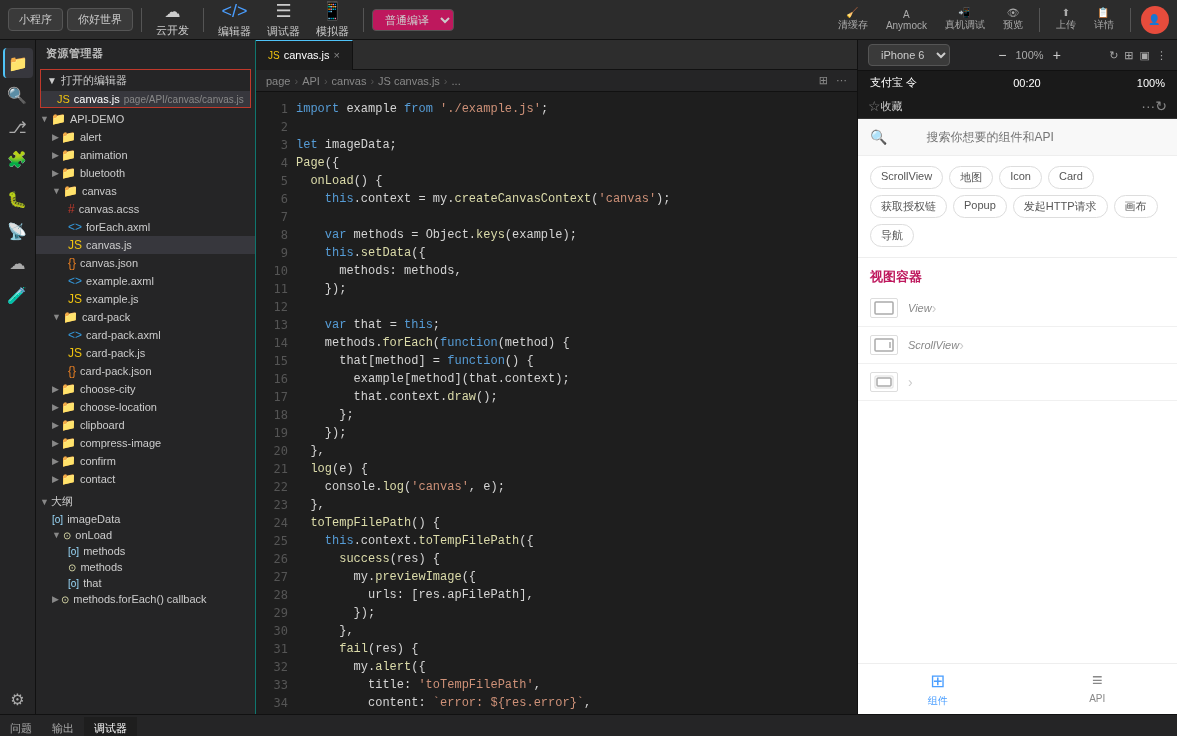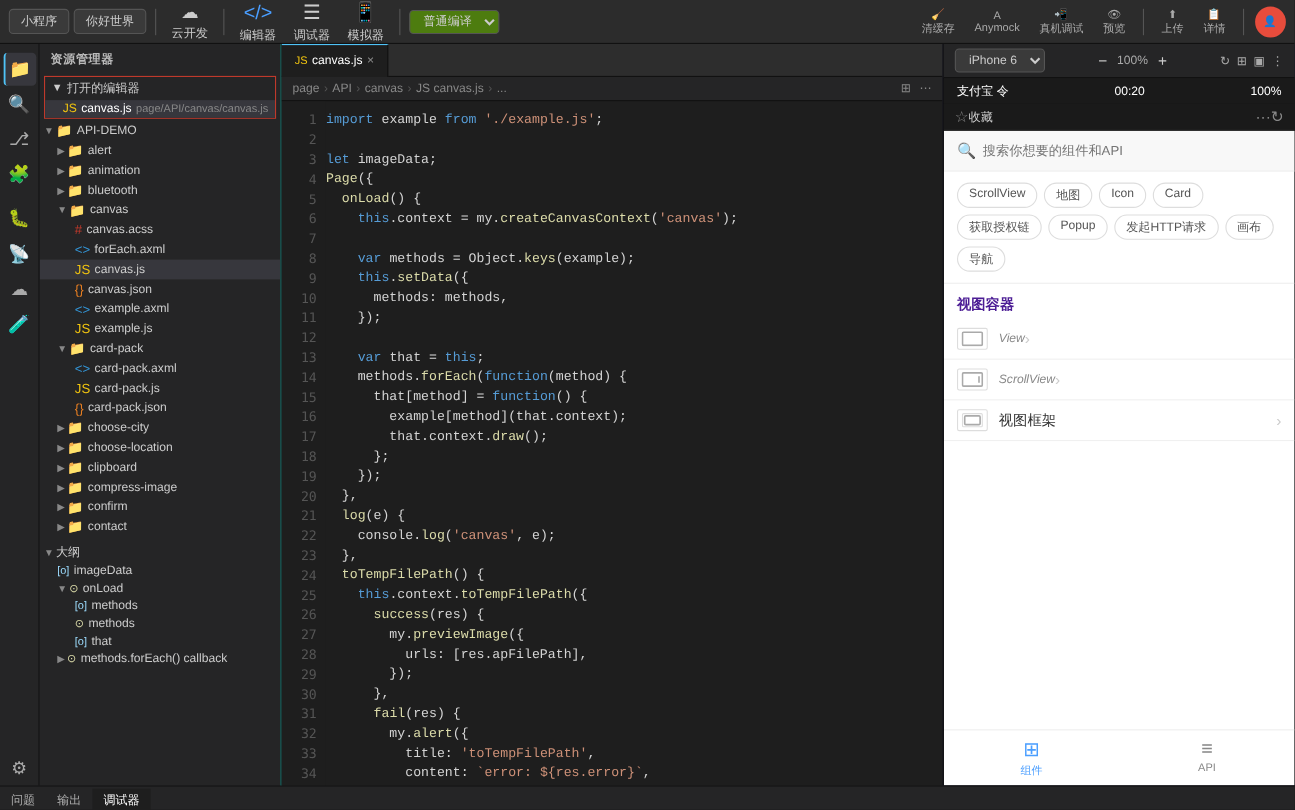--- a/index.html
+++ b/index.html
@@ -11,21 +11,21 @@
     }
     .toolbar-group { display: flex; align-items: center; gap: 4px; }
     .toolbar-btn {
       background: #3a3a3a; border: 1px solid #555; border-radius: 4px; color: #ccc; padding: 3px 10px; font-size: 11px; cursor: pointer; white-space: nowrap;
     }
     .toolbar-separator { width: 1px; background: #555; height: 24px; margin: 0 4px; }
     .toolbar-icon-btn {
       background: none; border: none; color: #ccc; cursor: pointer; padding: 4px 6px; border-radius: 3px; font-size: 11px; display: flex; flex-direction: column; align-items: center; gap: 2px;
     }
     .toolbar-select {
-      background: #4d7c0f; border: 1px solid #555; border-radius: 4px; color: #ccc; padding: 3px 8px; font-size: 11px; cursor: pointer;
+      background: #be185d; border: 1px solid #555; border-radius: 4px; color: #ccc; padding: 3px 8px; font-size: 11px; cursor: pointer;
     }
     .top-toolbar .spacer { flex: 1; }
     .toolbar-right { display: flex; align-items: center; gap: 6px; }
     .device-select {
       background: #3a3a3a; border: 1px solid #555; border-radius: 4px; color: #ccc; padding: 3px 8px; font-size: 11px;
     }
     .zoom-btn { background: none; border: none; color: #ccc; cursor: pointer; font-size: 14px; padding: 0 3px; }
     .toolbar-action { display: flex; flex-direction: column; align-items: center; font-size: 10px; color: #aaa; cursor: pointer; padding: 2px 6px; }
 
     
@@ -91,21 +91,21 @@
       display: flex; flex-direction: column; overflow: hidden;
     }
     .comp-search { padding: 10px 12px; border-bottom: 1px solid #eee; display: flex; align-items: center; gap: 6px; background: #f8f8f8; }
     .comp-search input { flex: 1; border: none; background: none; font-size: 13px; color: #333; outline: none; }
     .comp-search-icon { color: #888; font-size: 14px; }
     .comp-tags { display: flex; flex-wrap: wrap; gap: 6px; padding: 10px 12px; border-bottom: 1px solid #eee; }
     .comp-tag { padding: 3px 10px; border: 1px solid #ddd; border-radius: 12px; font-size: 11px; color: #555; cursor: pointer; background: #fff; }
     .comp-tabs { display: flex; border-bottom: 2px solid #eee; padding: 0 12px; }
     .comp-tab { padding: 8px 16px; font-size: 13px; cursor: pointer; color: #888; border-bottom: 2px solid transparent; margin-bottom: -2px; }
     .comp-tab.active { color: #4a9eff; border-bottom-color: #4a9eff; }
-    .comp-section-title { padding: 10px 12px 4px; font-size: 13px; color: #4c1d95; font-weight: 600; }
+    .comp-section-title { padding: 10px 12px 4px; font-size: 13px; color: #be185d; font-weight: 600; }
     .comp-list { flex: 1; overflow-y: auto; }
     .comp-list-item { display: flex; align-items: center; padding: 8px 12px; border-bottom: 1px solid #f0f0f0; cursor: pointer; }
     .comp-item-icon { width: 28px; height: 20px; border: 1px solid #ddd; border-radius: 2px; margin-right: 10px; display: flex; align-items: center; justify-content: center; background: #fff; }
     .comp-item-name { flex: 1; font-size: 13px; color: #333; }
     .comp-item-sub { font-size: 11px; color: #888; font-style: italic; }
     .comp-item-arrow { color: #ccc; font-size: 14px; }
     .comp-bottom-tabs { display: flex; border-top: 1px solid #eee; }
     .comp-bottom-tab { flex: 1; display: flex; flex-direction: column; align-items: center; padding: 6px; cursor: pointer; font-size: 10px; color: #888; gap: 2px; }
     .comp-bottom-tab.active { color: #4a9eff; }
     .comp-bottom-tab-icon { font-size: 18px; }
@@ -461,21 +461,21 @@
               <rect x="20" y="20" width="14" height="14" rx="2" fill="#4a9eff" opacity="0.8"></rect>
             </svg>
           </div>
           <div class="app-title">小程序官方示例</div>
           <div class="app-subtitle">以下展示小程序官方组件和API</div>
         </div>
 
         <div class="component-overlay">
           <div class="comp-search">
             <span class="comp-search-icon">🔍</span>
-            <input type="text" style="font-size: 12px; border: none; outline: none; background: transparent; color: rgb(51, 51, 51); flex: 1 1 0%;" placeholder="搜索你想要的组件和API">
+            <input type="text" style="font-size: 12px; border: none; outline: none; background: transparent; color: rgb(51, 51, 51); flex: 1 1 0%; margin-left: 33px;" placeholder="搜索你想要的组件和API">
           </div>
           <div class="comp-tags">
             <span class="comp-tag">ScrollView</span>
             <span class="comp-tag">地图</span>
             <span class="comp-tag">Icon</span>
             <span class="comp-tag">Card</span>
             <span class="comp-tag">获取授权链</span>
             <span class="comp-tag">Popup</span>
             <span class="comp-tag">发起HTTP请求</span>
             <span class="comp-tag">画布</span>
@@ -502,21 +502,20 @@
               <span class="comp-item-sub">ScrollView</span>
               <span class="comp-item-arrow">›</span>
             </div>
             <div class="comp-list-item">
               <div class="comp-item-icon">
                 <svg width="20" height="14" viewBox="0 0 20 14">
                     <rect x="1" y="1" width="18" height="12" rx="1" fill="none" stroke="#ddd" stroke-width="1"></rect>
                     <rect x="3" y="3" width="14" height="8" rx="1" fill="none" stroke="#aaa" stroke-width="1.5"></rect>
                   </svg>
               </div>
-              <span class="comp-item-name">视图框架</span>
               <span class="comp-item-sub"></span>
               <span class="comp-item-arrow">›</span>
             </div>
           </div>
           <div class="comp-bottom-tabs">
             <div class="comp-bottom-tab active">
               <span class="comp-bottom-tab-icon">⊞</span>
               <span>组件</span>
             </div>
             <div class="comp-bottom-tab">

